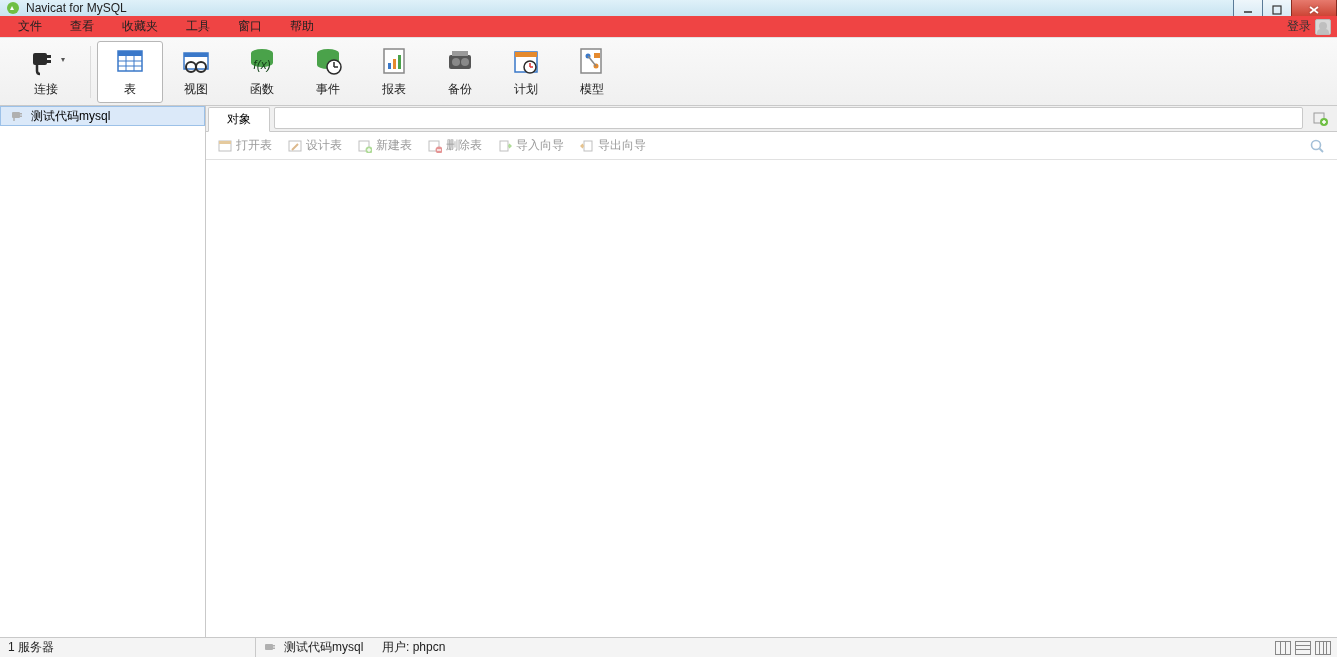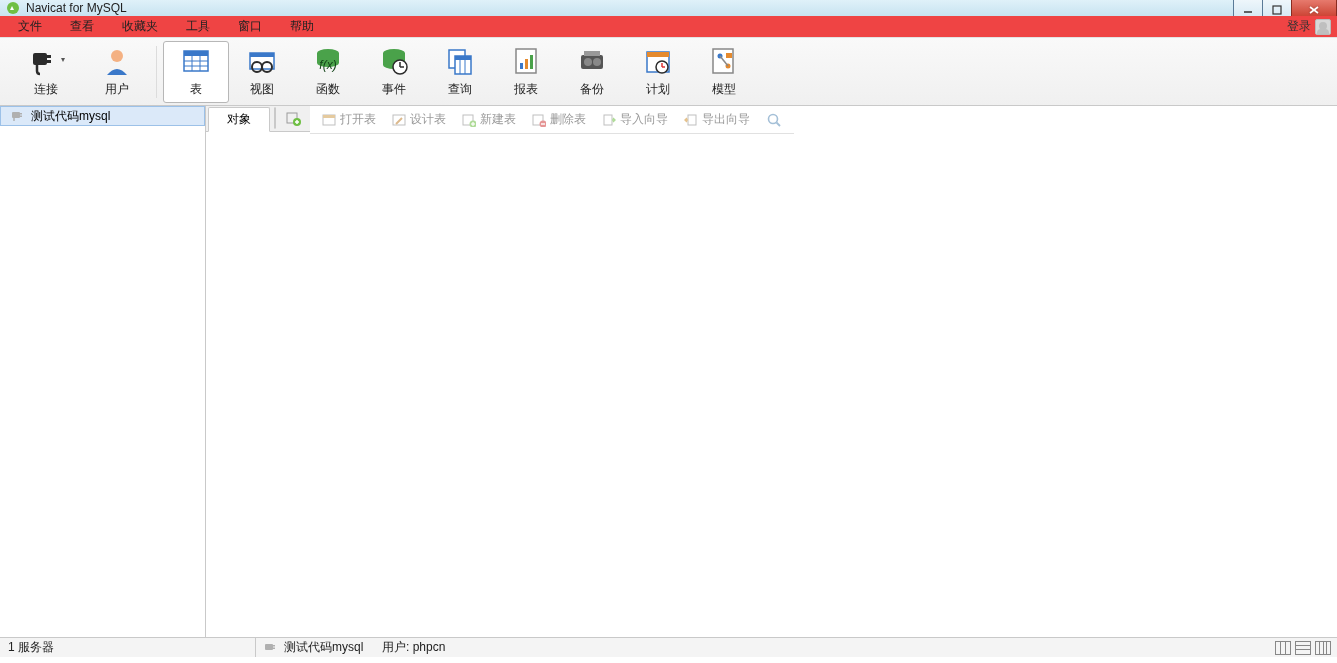--- a/index.html
+++ b/index.html
@@ -54,21 +54,21 @@
   .sidebar {
     width: 206px; background:#fff; border-right:1px solid #c9c9c9;
     font-size: 12px; padding-top:0;
   }
   .conn-item {
     height:20px; display:flex; align-items:center; gap:6px; padding-left:10px;
     background:#dbe9f9; border:1px solid #9cc1e8; margin:0;
   }
   .conn-item .plug { width:14px; height:14px; }
 
-  .main { flex:1; display:flex; flex-direction:row; background:#fff;}
+  .main { flex:1; display:flex; flex-direction:column; background:#fff;}
   .tab-strip {
     height: 26px; border-bottom:1px solid #c9c9c9; display:flex; align-items:flex-end;
     background:#f0f0f0; position:relative;
   }
   .tab-strip .tab {
     height:25px; padding:0 18px; font-size:12px; display:flex; align-items:center;
     border:1px solid #c9c9c9; border-bottom:1px solid #fff; background:#fff;
     border-top-left-radius:2px; border-top-right-radius:2px; margin-left:2px;
     position:relative; top:1px;
   }
@@ -153,29 +153,20 @@
             <rect x="6" y="8" width="14" height="12" rx="2" fill="#2b2b2b"></rect>
             <rect x="20" y="10" width="4" height="3" fill="#2b2b2b"></rect>
             <rect x="20" y="15" width="4" height="3" fill="#2b2b2b"></rect>
             <path d="M10 20 v6 q0 3 3 3" stroke="#2b2b2b" stroke-width="2.5" fill="none"></path>
           </svg>
       </span>
       <span class="drop-arrow">▾</span>
     </div>
     <span>连接</span>
   </div>
-  <div class="tbtn">
-    <span class="ico">
-      <svg width="32" height="32" viewBox="0 0 32 32">
-          <circle cx="16" cy="11" r="6" fill="#f4b183"></circle>
-          <path d="M6 30 q10 -12 20 0 Z" fill="#3a78c9"></path>
-        </svg>
-    </span>
-    <span>用户</span>
-  </div>
   <div class="sep"></div>
   <div class="tbtn active">
     <span class="ico">
       <svg width="32" height="32" viewBox="0 0 32 32">
           <rect x="4" y="6" width="24" height="20" fill="#fff" stroke="#3a78c9" stroke-width="1.5"></rect>
           <rect x="4" y="6" width="24" height="5" fill="#3a78c9"></rect>
           <line x1="12" y1="6" x2="12" y2="26" stroke="#3a78c9"></line>
           <line x1="20" y1="6" x2="20" y2="26" stroke="#3a78c9"></line>
           <line x1="4" y1="16" x2="28" y2="16" stroke="#3a78c9"></line>
           <line x1="4" y1="21" x2="28" y2="21" stroke="#3a78c9"></line>
@@ -209,32 +200,20 @@
     <span class="ico">
       <svg width="32" height="32" viewBox="0 0 32 32">
           <ellipse cx="16" cy="8" rx="11" ry="4" fill="#4aa24a"></ellipse>
           <path d="M5 8 v12 a11 4 0 0 0 22 0 V8" fill="#4aa24a"></path>
           <circle cx="22" cy="22" r="7" fill="#fff" stroke="#2b2b2b" stroke-width="1.5"></circle>
           <line x1="22" y1="22" x2="22" y2="17" stroke="#2b2b2b" stroke-width="1.5"></line>
           <line x1="22" y1="22" x2="26" y2="22" stroke="#2b2b2b" stroke-width="1.5"></line>
         </svg>
     </span>
     <span>事件</span>
-  </div>
-  <div class="tbtn">
-    <span class="ico">
-      <svg width="32" height="32" viewBox="0 0 32 32">
-          <rect x="5" y="5" width="16" height="18" fill="#fff" stroke="#3a78c9" stroke-width="1.5"></rect>
-          <rect x="11" y="11" width="16" height="18" fill="#fff" stroke="#3a78c9" stroke-width="1.5"></rect>
-          <rect x="11" y="11" width="16" height="4" fill="#3a78c9"></rect>
-          <line x1="16" y1="11" x2="16" y2="29" stroke="#3a78c9"></line>
-          <line x1="21" y1="11" x2="21" y2="29" stroke="#3a78c9"></line>
-        </svg>
-    </span>
-    <span>查询</span>
   </div>
   <div class="tbtn">
     <span class="ico">
       <svg width="32" height="32" viewBox="0 0 32 32">
           <rect x="6" y="4" width="20" height="24" fill="#fff" stroke="#888" stroke-width="1.5"></rect>
           <rect x="10" y="18" width="3" height="6" fill="#3a78c9"></rect>
           <rect x="15" y="14" width="3" height="10" fill="#e58a2e"></rect>
           <rect x="20" y="10" width="3" height="14" fill="#4aa24a"></rect>
         </svg>
     </span>

